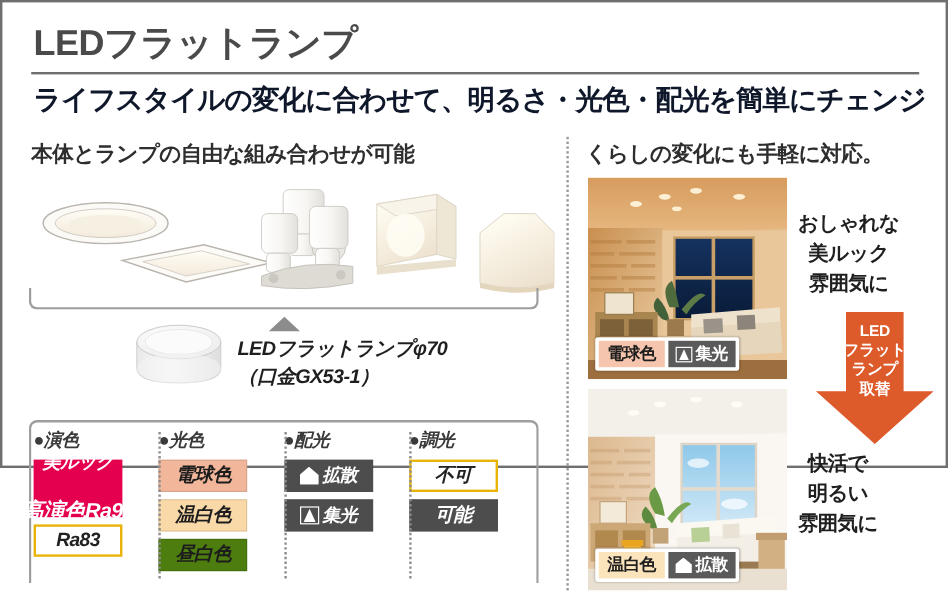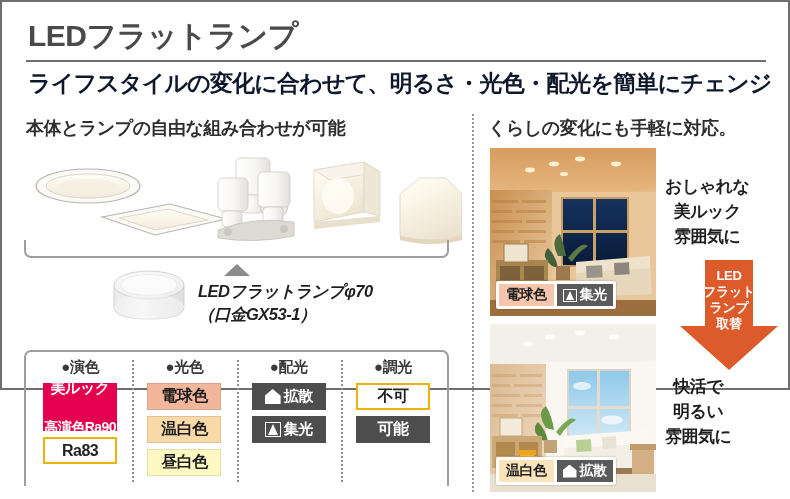--- a/index.html
+++ b/index.html
@@ -70,41 +70,42 @@
   }
 
   
   #spec {
     position: absolute; left: 22px; top: 348px; width: 425px; height: 136px;
     border: 2px solid #9e9e9e; border-bottom: none;
     border-top-left-radius: 7px; border-top-right-radius: 7px;
   }
   .spec-cols { display: flex; height: 100%; padding: 6px 2px 0 2px; }
   .spec-col {
-    flex: 1; display: flex; flex-direction: column; align-items: center;
+    flex: 1; display: flex; flex-direction: column; 
     position: relative;
+    font-style: italic;
   }
   .spec-col + .spec-col::before {
     content: ""; position: absolute; left: 0; top: 2px; bottom: 4px;
     border-left: 2px dotted #8d8d8d;
   }
   .spec-head {
     font-size: 15px; font-weight: bold; color: #3a3a3a;
     letter-spacing: -0.5px; white-space: nowrap; margin-bottom: 6px;
   }
   .chip {
     width: 74px; margin-bottom: 6px; text-align: center;
     font-weight: bold; letter-spacing: -0.5px; white-space: nowrap;
     display: flex; align-items: center; justify-content: center;
   }
   .chip.dark  { background: #4d4d4d; color: #ffffff; font-size: 16px; height: 27px; }
   .chip.white { background: #ffffff; color: #222222; font-size: 16px; height: 27px; border: 2px solid #eab308; }
   .chip.pink  { background: #e4004f; color: #ffffff; height: 48px; flex-direction: column; line-height: 1.05; gap: 24px; }
   .chip.pink .l1 { font-size: 15px; }
-  .chip.pink .l2 { font-size: 14px; }
+  .chip.pink .l2 { font-size: 18px; }
   .chip.sw   { color: #1d1d1d; font-size: 16px; height: 27px; border: 1px solid rgba(0,0,0,.10); }
   .chip.icon { background: #4d4d4d; color: #ffffff; font-size: 15px; height: 27px; gap: 3px; }
   .chip .gi { width: 16px; height: 15px; background: #ffffff; display: inline-block; }
   .chip .gi.diffuse { -webkit-clip-path: polygon(0 100%,0 45%,50% 0,100% 45%,100% 100%); clip-path: polygon(0 100%,0 45%,50% 0,100% 45%,100% 100%); }
   .chip .gi.spot { background: #4d4d4d; border: 1.5px solid #ffffff; position: relative; }
   .chip .gi.spot::after {
     content: ""; position: absolute; left: 50%; top: 1px; transform: translateX(-50%);
     width: 0; height: 0; border-left: 5px solid transparent; border-right: 5px solid transparent;
     border-bottom: 11px solid #ffffff;
   }
@@ -257,21 +258,21 @@
           <span class="l2">高演色Ra90</span>
         </div>
         <div class="chip white">Ra83</div>
       </div>
 
 
       <div class="spec-col">
         <div class="spec-head">●光色</div>
         <div class="chip sw" style="background:#f2b79b">電球色</div>
         <div class="chip sw" style="background:#fad9a8">温白色</div>
-        <div class="chip sw" style="background:#fef9c3">昼白色</div>
+        <div class="chip sw" style="background:#4d7c0f">昼白色</div>
       </div>
 
       <div class="spec-col">
         <div class="spec-head">●配光</div>
         <div class="chip icon">
           <span class="gi diffuse"></span>
           <span>拡散</span>
         </div>
         <div class="chip icon">
           <span class="gi spot"></span>

